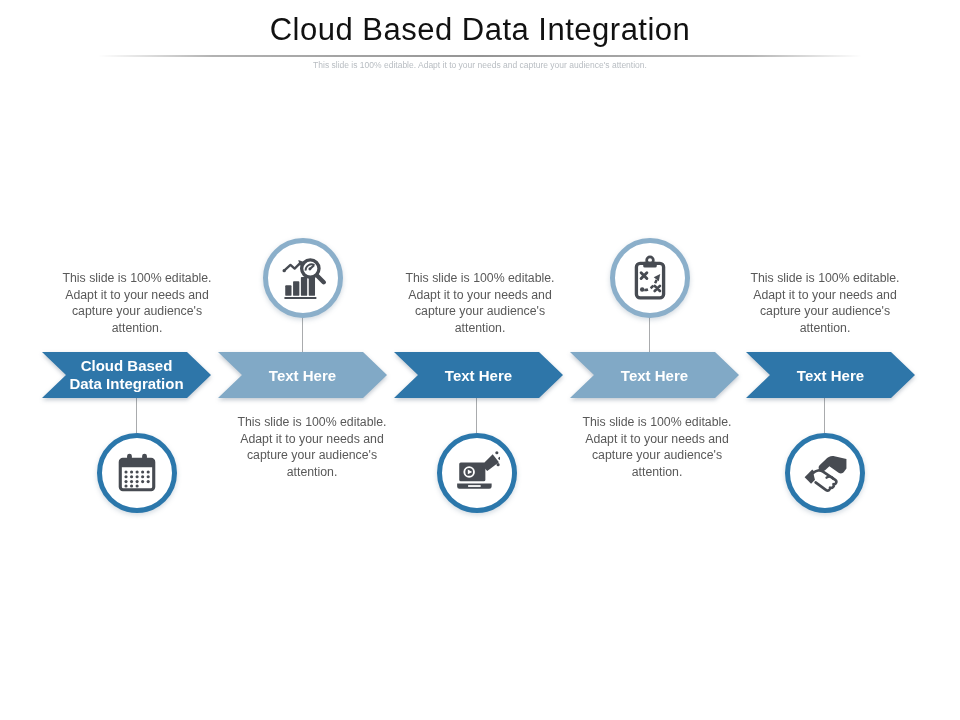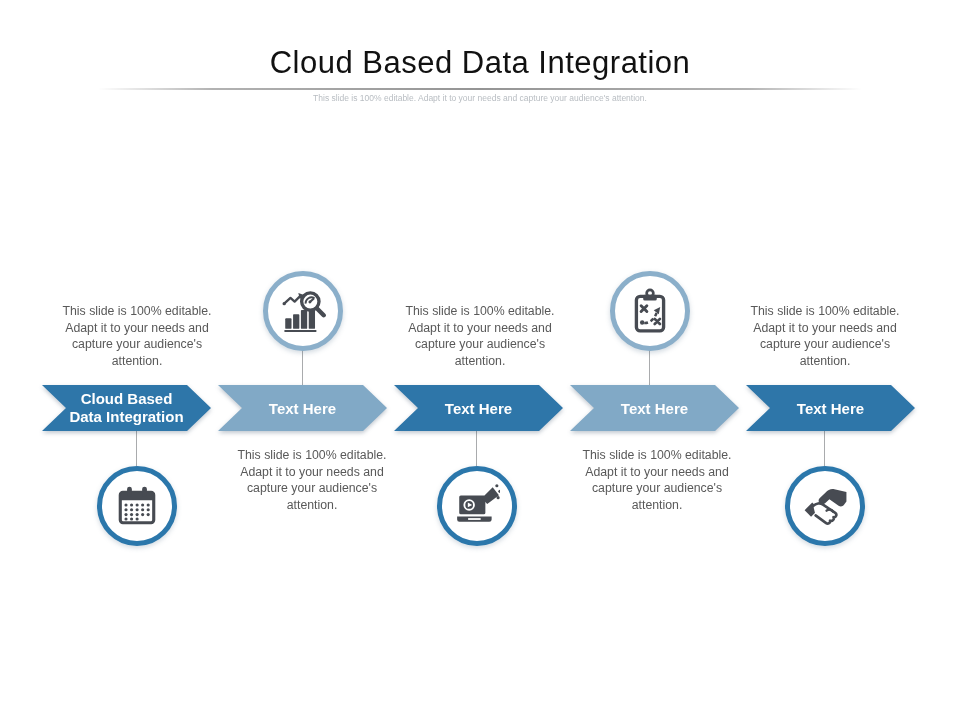--- a/index.html
+++ b/index.html
@@ -1,18 +1,18 @@
 <!DOCTYPE html>
 <html style="--dark-blue: #2E76A9; --light-blue: #81A9C6; --ring-light: #8BAFCA; --ring-dark: #2B77AB; --icon-gray: #474B52; --body-text: #595959; --subtitle-gray: #B8BDC2; --connector: #A9ABAD; --title-black: #111111;"><head>
 <meta charset="utf-8">
 <style>
   html,body { margin:0; padding:0; background:#fff; }
   .slide {
     position:relative; width:960px; height:672px; background:#ffffff;
-    font-family:"Liberation Sans", sans-serif; overflow:hidden;margin-top:33px;
+    font-family:"Liberation Sans", sans-serif; overflow:hidden;
   }
   .title {
     position:absolute; top:12px; left:0; width:100%;
     text-align:center; font-size:31px; font-weight:400;
     color:var(--title-black,#111); letter-spacing:0.5px;
   }
   .title-divider {
     position:absolute; top:55px; left:98px; width:764px; height:2px;
     background:linear-gradient(90deg, rgba(0,0,0,0) 0%, rgba(0,0,0,0.30) 15%,
       rgba(0,0,0,0.42) 50%, rgba(0,0,0,0.30) 85%, rgba(0,0,0,0) 100%);

